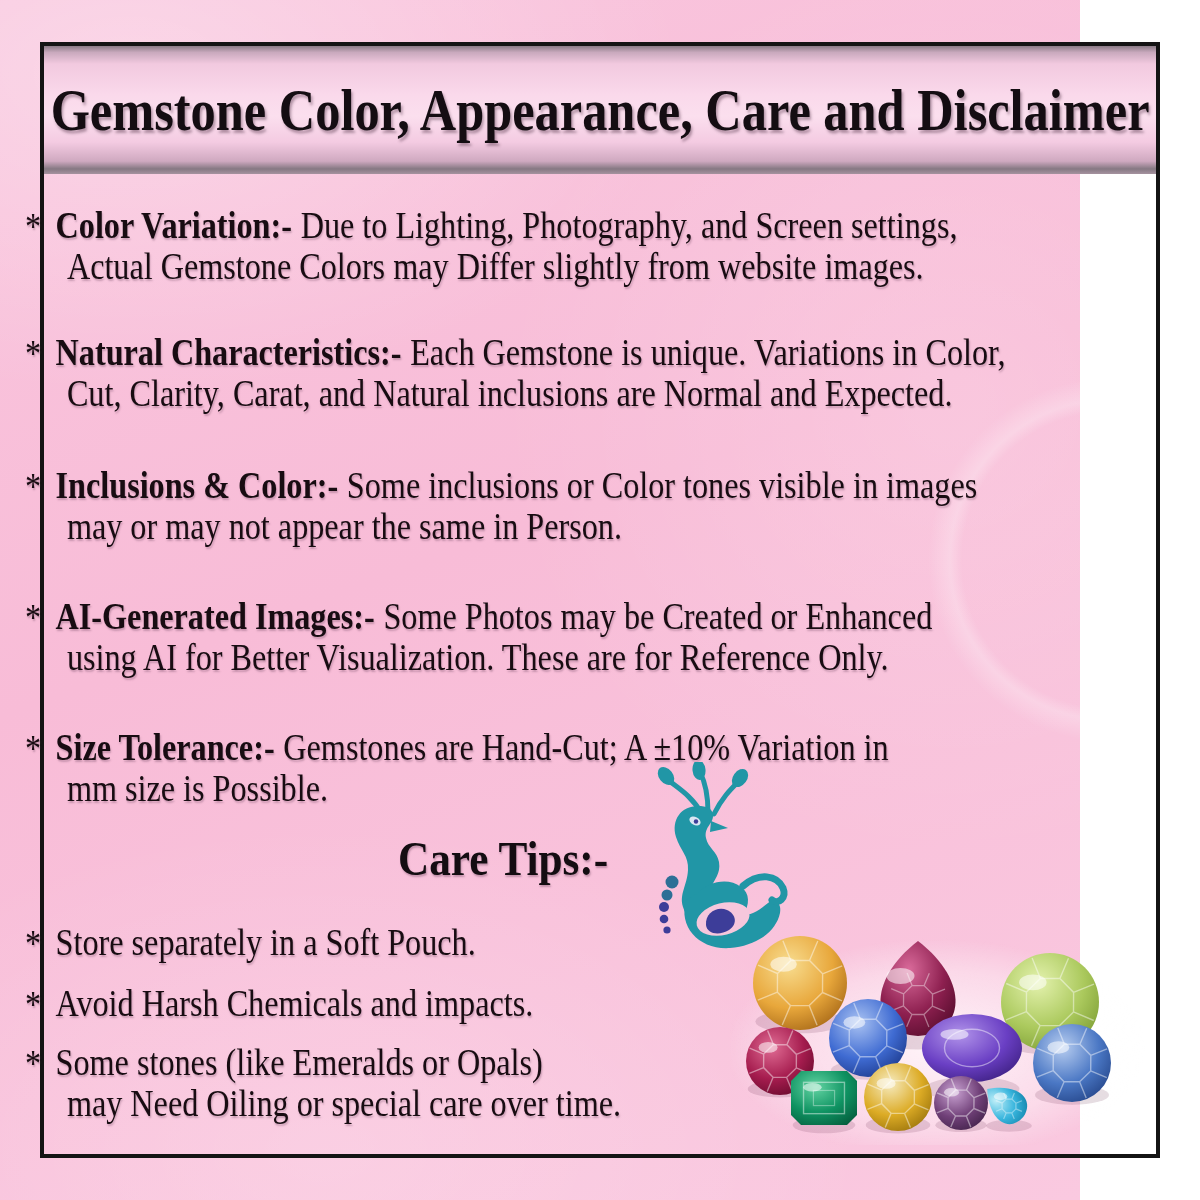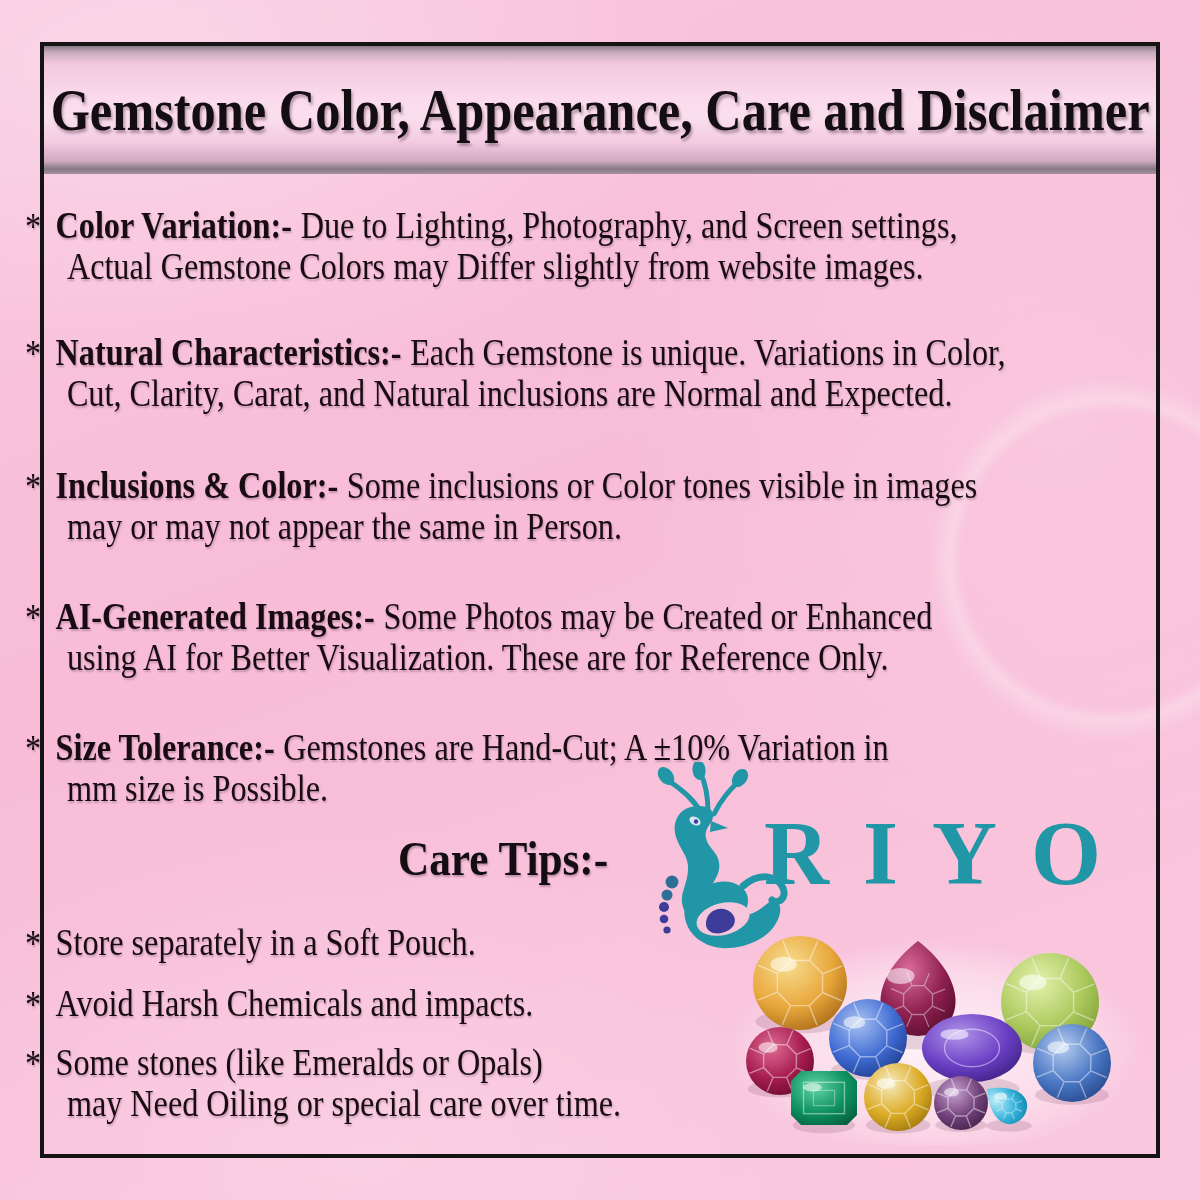--- a/index.html
+++ b/index.html
@@ -1,17 +1,17 @@
 <!DOCTYPE html>
 <html style="--teal: #2196a6; --purple: #3d3d99;"><head>
 <meta charset="utf-8">
 <style>
   html,body{margin:0;padding:0;}
   body{width:1200px;height:1200px;overflow:hidden;font-family:"Liberation Serif",serif;}
-  .page{position:relative;width:1200px;height:1200px;
+  .page{position:relative;width:1080px;height:1200px;
     background:
       radial-gradient(900px 520px at 12% 6%, rgba(255,255,255,.30), transparent 62%),
       radial-gradient(circle at 1110px 560px, transparent 148px, rgba(255,255,255,.25) 160px, transparent 182px),
       radial-gradient(760px 760px at 88% 34%, rgba(255,255,255,.16), transparent 60%),
       radial-gradient(1000px 600px at 30% 96%, rgba(255,255,255,.18), transparent 55%),
       linear-gradient(160deg,#f9c6de 0%,#f8bcd7 45%,#fac9e0 100%);}
   .frame{position:absolute;left:40px;top:42px;width:1120px;height:1116px;
     border:4px solid #141414;box-sizing:border-box;}
   .titlebar{position:absolute;left:44px;top:46px;width:1112px;height:128px;
     display:flex;align-items:center;justify-content:center;
@@ -61,21 +61,20 @@
 
   <div class="care-heading">Care Tips:-</div>
 
   <div class="layer">
     <div class="tip t1"><span class="star">*</span><span>Store separately in a Soft Pouch.</span></div>
     <div class="tip t2"><span class="star">*</span><span>Avoid Harsh Chemicals and impacts.</span></div>
     <div class="tip t3"><span class="star">*</span><span>Some stones (like Emeralds or Opals)
 may Need Oiling or special care over time.</span></div>
   </div>
 
-  <div class="riyo">RIYO</div>
 
   <svg class="peacock" width="170" height="195" viewBox="0 0 170 195">
     <g fill="none" stroke="var(--teal,#2196a6)" stroke-width="5" stroke-linecap="round">
       <path d="M76,52 C66,34 52,26 42,18"></path>
       <path d="M82,50 C82,30 78,18 74,10"></path>
       <path d="M88,52 C96,36 104,28 112,20"></path>
     </g>
     <g fill="var(--teal,#2196a6)">
       <ellipse cx="40" cy="14" rx="7" ry="10" transform="rotate(-38 40 14)"></ellipse>
       <ellipse cx="73" cy="8" rx="6.5" ry="10" transform="rotate(-6 73 8)"></ellipse>

